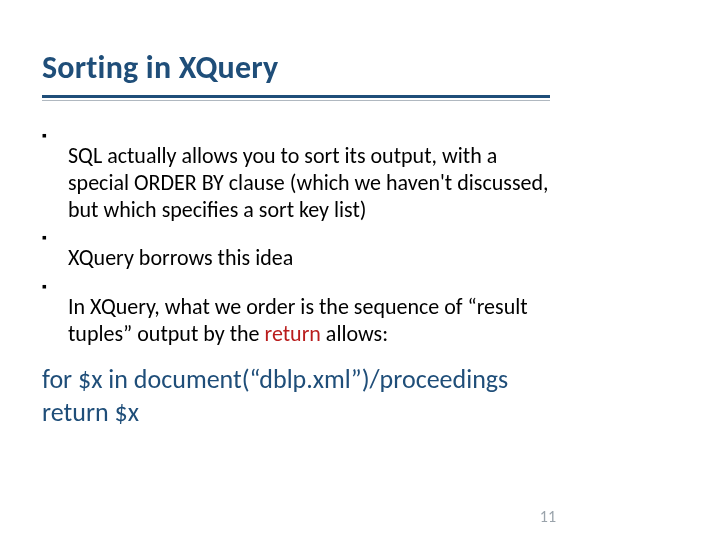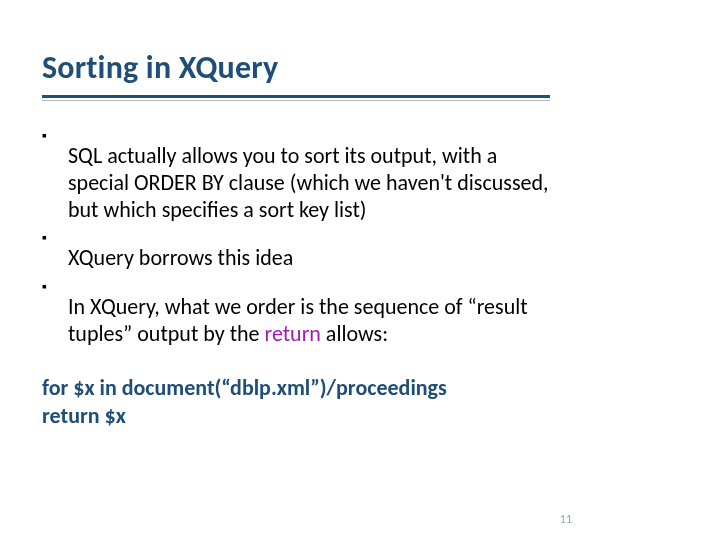--- a/index.html
+++ b/index.html
@@ -51,34 +51,34 @@
     flex: 0 0 26px;
     font-size: 14px;
     line-height: 26px;
     color: #000;
   }
   .bullets .text {
     flex: 1;
     margin-top: 20px;
   }
   .kw {
-    color: #a21caf;
+    color: #b91c1c;
   }
   .code-block {
-    margin-top: 26px;
-    font-size: 22px;
+    margin-top: 15px;
+    font-size: 26px;
     line-height: 1.28;
     color: #1f4e79;
-    font-weight: 700;
+    font-weight: 400;
   }
   .page-number {
     position: absolute;
-    right: 20px;
+    right: 36px;
     bottom: 14px;
-    font-size: 12px;
+    font-size: 16px;
     color: #9aa3ab;
   }
 </style>
 </head>
 <body>
 
 <div class="slide">
 
   <div class="title">Sorting in XQuery</div>
   <div class="title-rule"></div>

